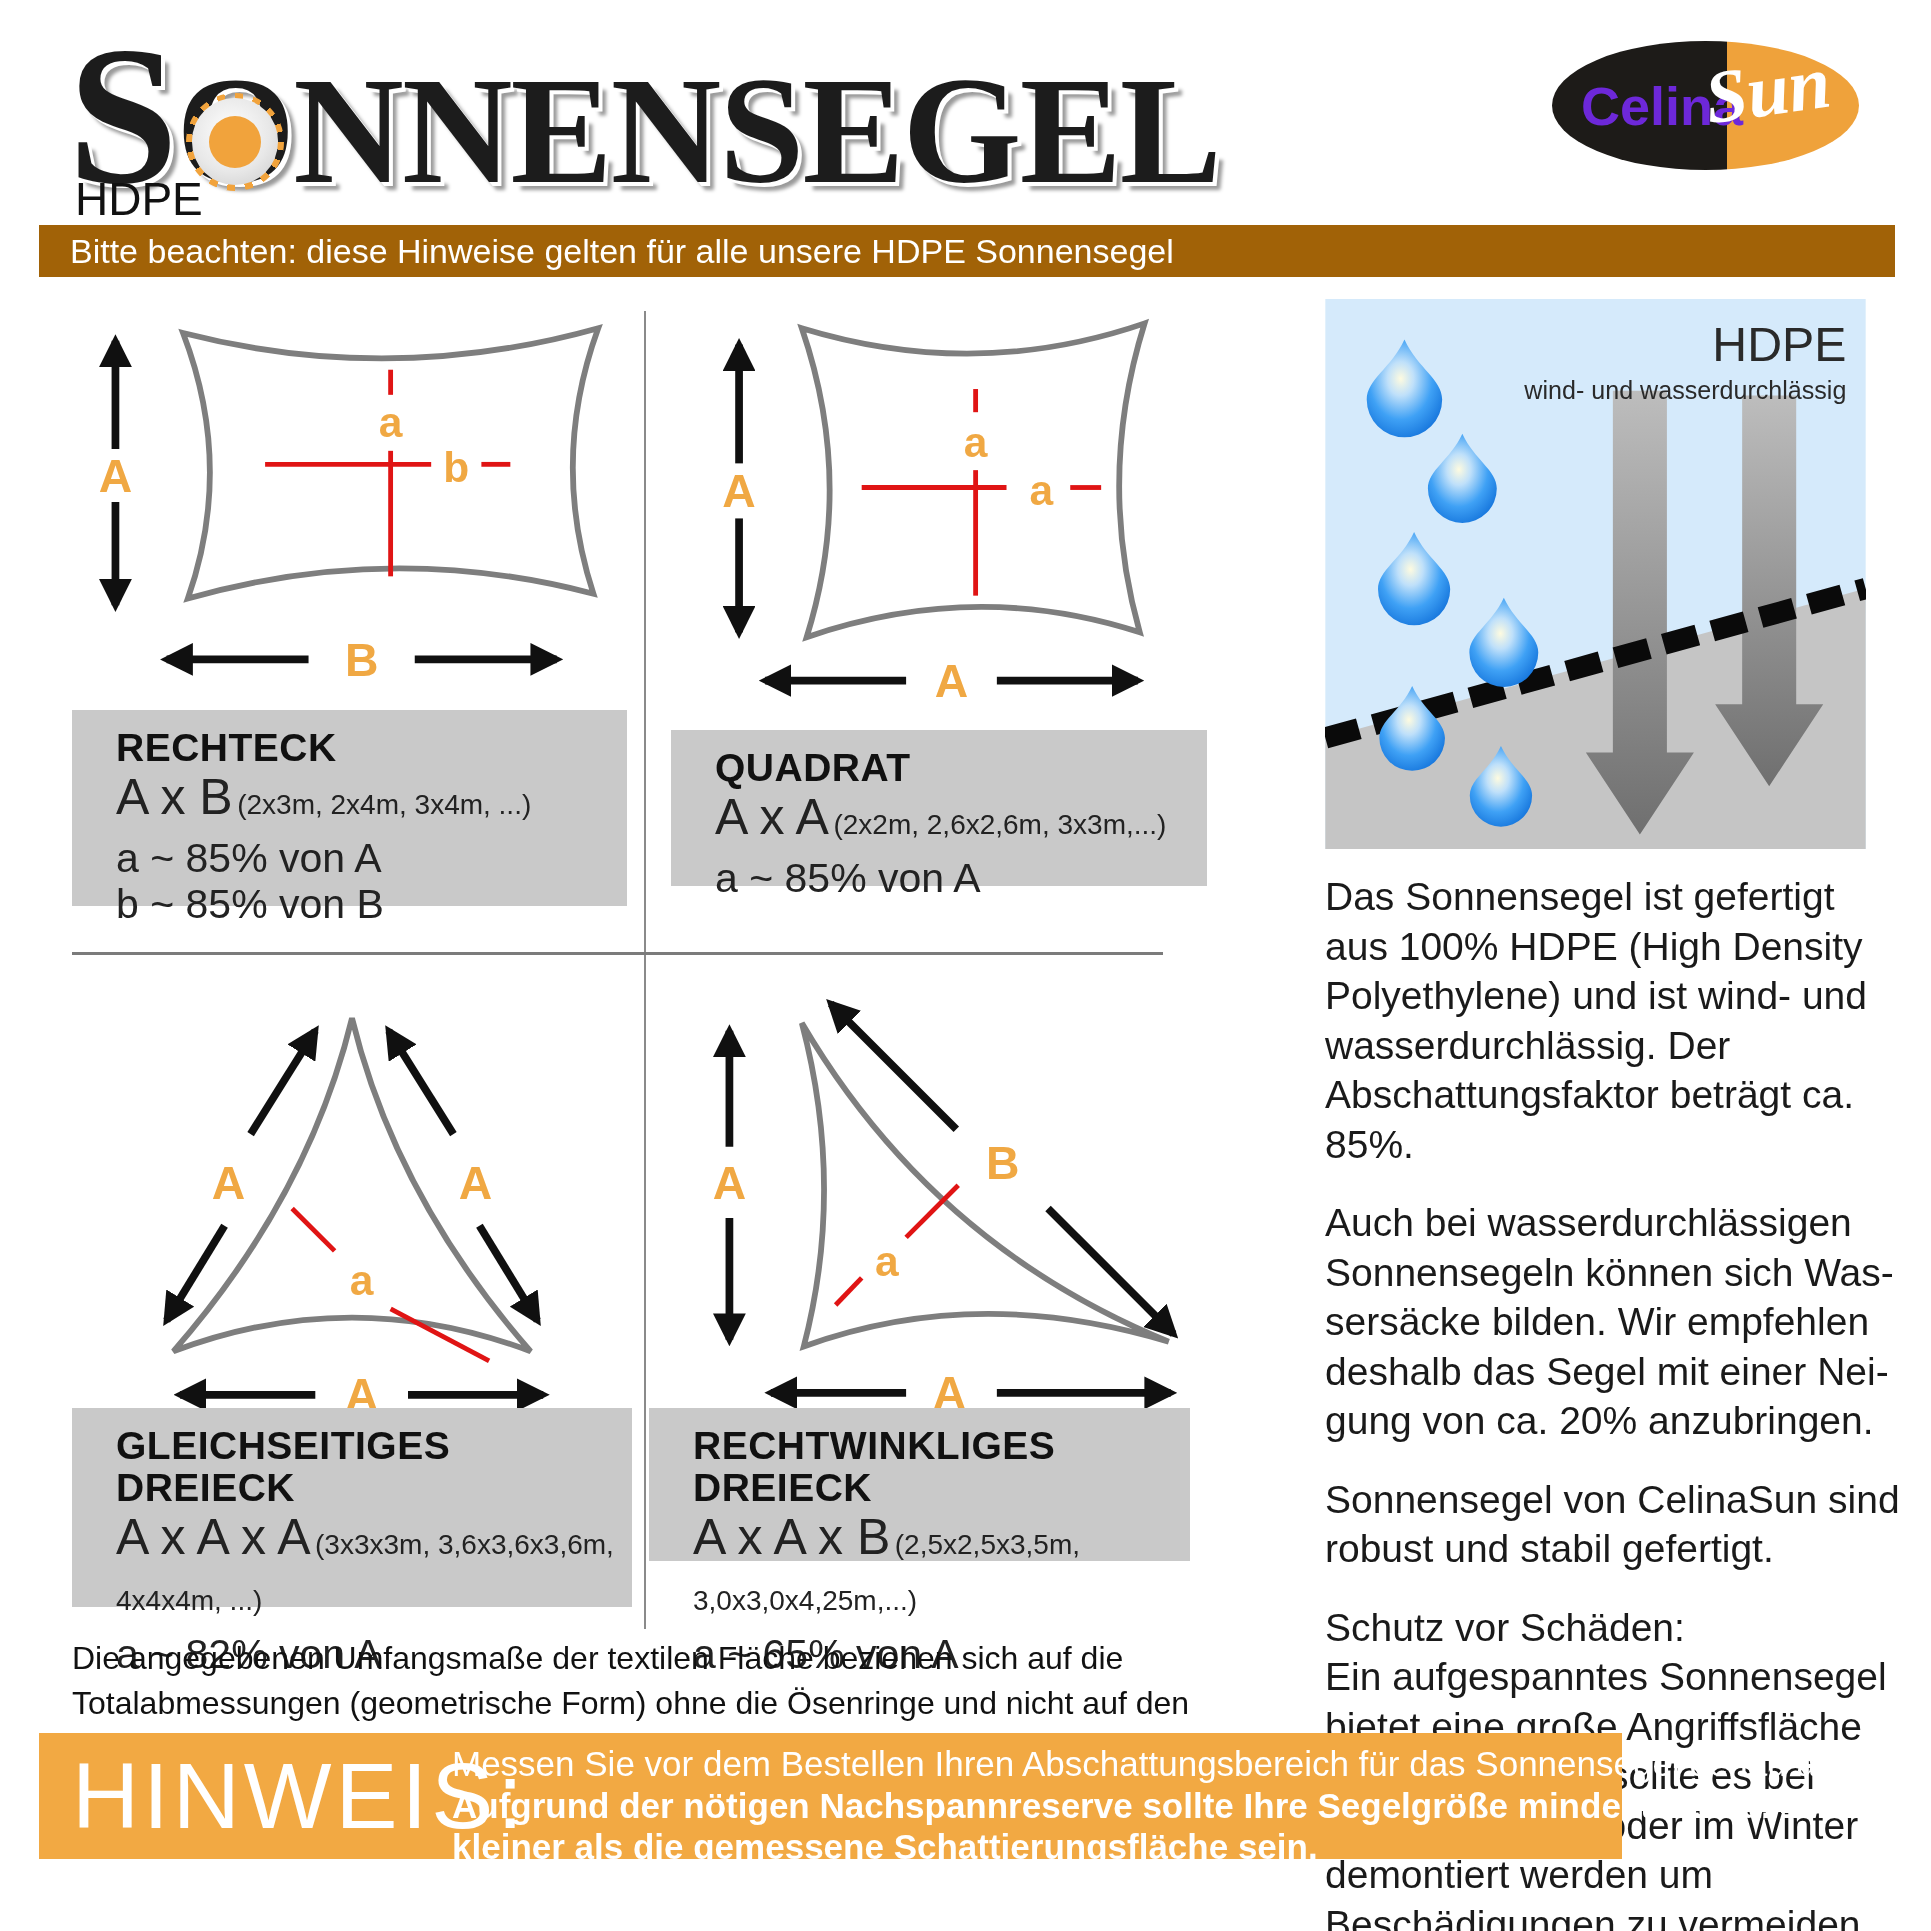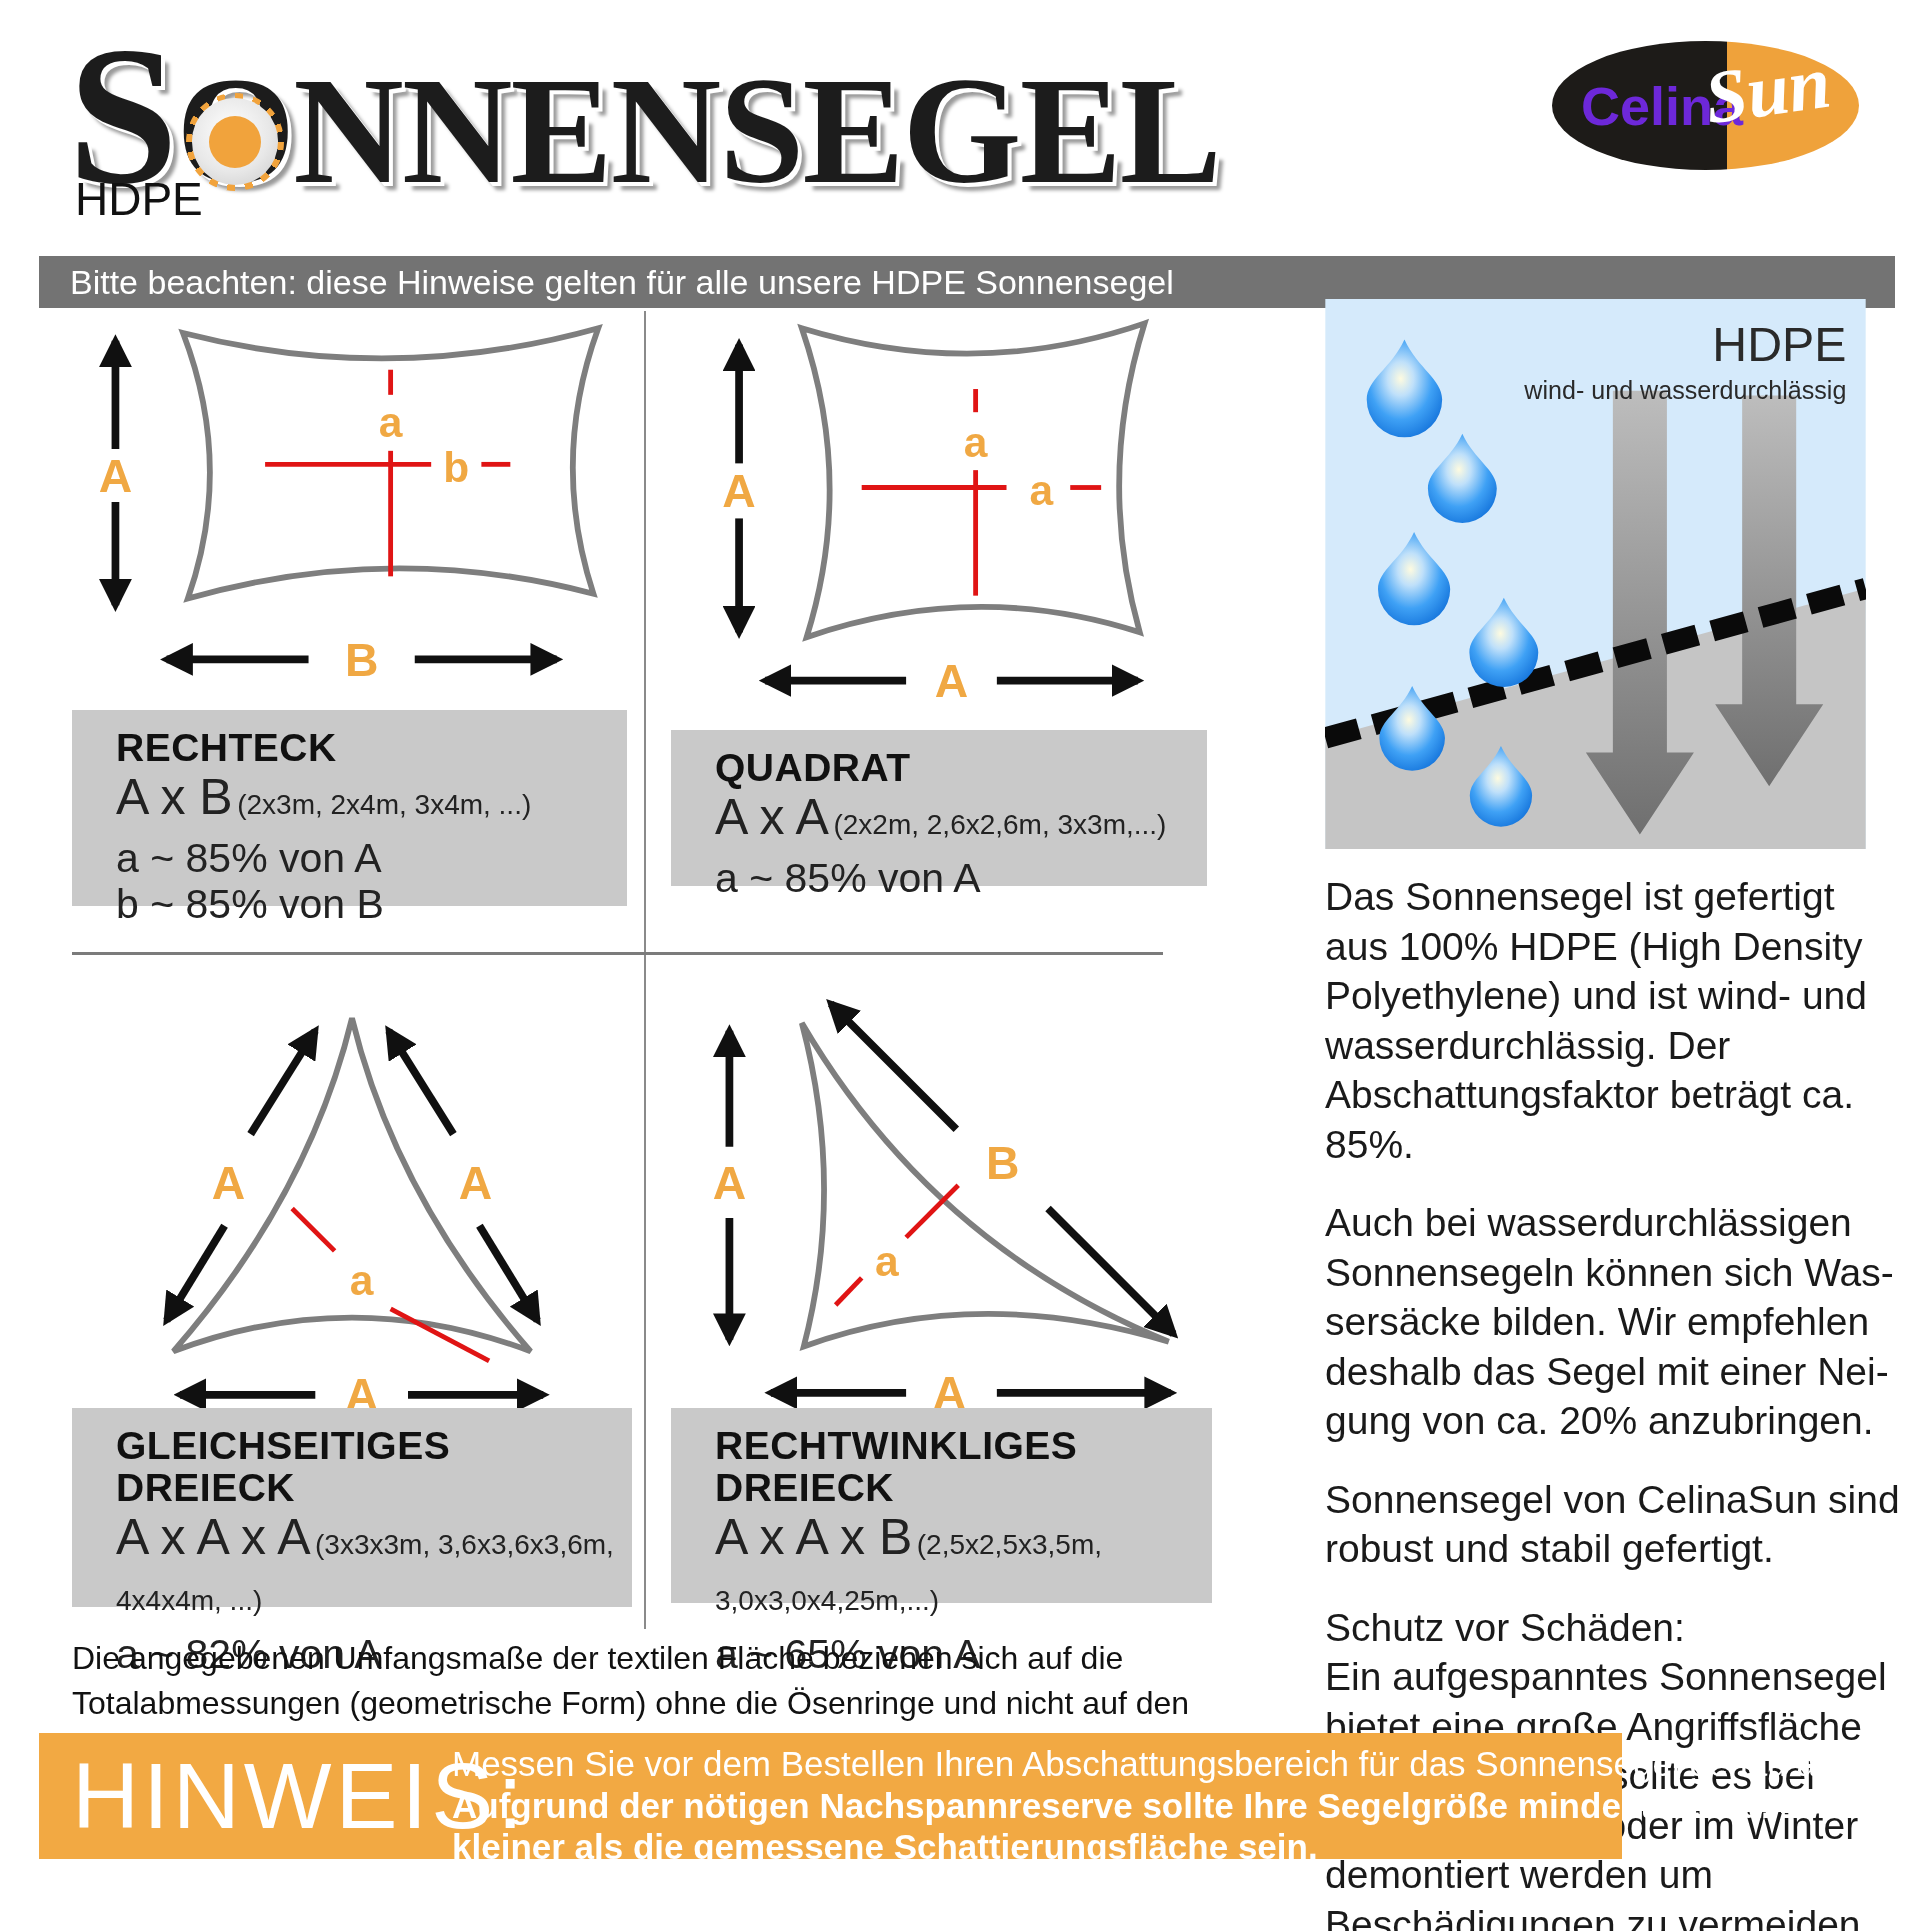--- a/index.html
+++ b/index.html
@@ -24,21 +24,21 @@
   .logo{position:absolute;left:1552px;top:41px;width:307px;height:129px;border-radius:50%;
         overflow:hidden;display:flex;box-shadow:0 0 0 1.9px #fff;}
   .logo-left{width:57%;background:#1d1b18;}
   .logo-right{width:43%;background:#EFA23B;}
   .logo-celina{position:absolute;left:29px;top:50%;transform:translateY(-50%);
         color:#6d28d9;font-size:54px;font-weight:700;letter-spacing:0;}
   .logo-sun{position:absolute;left:153px;top:5.8px;color:#fff;font-size:75px;font-weight:700;
         font-family:"Liberation Serif",serif;font-style:italic;transform:rotate(-8deg);}
 
   
-  .banner{position:absolute;left:39px;top:256px;width:1856px;height:52px;background:#737373;}
+  .banner{position:absolute;left:39px;top:225px;width:1856px;height:52px;background:#a16207;}
   .banner-text{position:absolute;left:31px;top:0;line-height:52px;font-size:34px;color:#ffffff;}
 
   
   .vdiv{position:absolute;left:644px;top:311px;width:1.9px;height:1318px;background:#8a8a8a;}
   .hdiv{position:absolute;left:72px;top:952px;width:1091px;height:2.9px;background:#7b7b7b;}
 
   
   .diag{position:absolute;}
   .sail{fill:#ffffff;stroke:#7e7e7e;stroke-width:6;}
   .redline{stroke:#E01414;stroke-width:5;}
@@ -189,21 +189,21 @@
     <text class="dlabel" x="303" y="430">A</text>
   </svg>
 
   <div class="gbox" style="left:72px;top:1408px;width:560px;height:199px">
     <div class="gtitle">GLEICHSEITIGES</div>
     <div class="gtitle">DREIECK</div>
     <div class="gformula"><span class="big">A x A x A</span> <span class="small">(3x3x3m, 3,6x3,6x3,6m, 4x4x4m, ...)</span></div>
     <div class="gline">a ~ 82% von A</div>
   </div>
 
-  <div class="gbox" style="left:671px;top:1408px;width:541px;height:195px">
+  <div class="gbox" style="left:649px;top:1408px;width:541px;height:153px">
     <div class="gtitle">RECHTWINKLIGES</div>
     <div class="gtitle">DREIECK</div>
     <div class="gformula"><span class="big">A x A x B</span> <span class="small">(2,5x2,5x3,5m, 3,0x3,0x4,25m,...)</span></div>
     <div class="gline">a ~ 65% von A</div>
   </div>
 
   <svg class="hdpe-panel" width="541" height="550" viewBox="0 0 560 570">
     <rect x="0" y="0" width="560" height="570" fill="#D5EAFB"></rect>
     <polygon points="0,455 560,300 560,570 0,570" fill="#C5C5C5"></polygon>
     <path d="M298,95 H354 V470 H382 L326,555 L270,470 H298 Z" fill="url(#ag)"></path>

